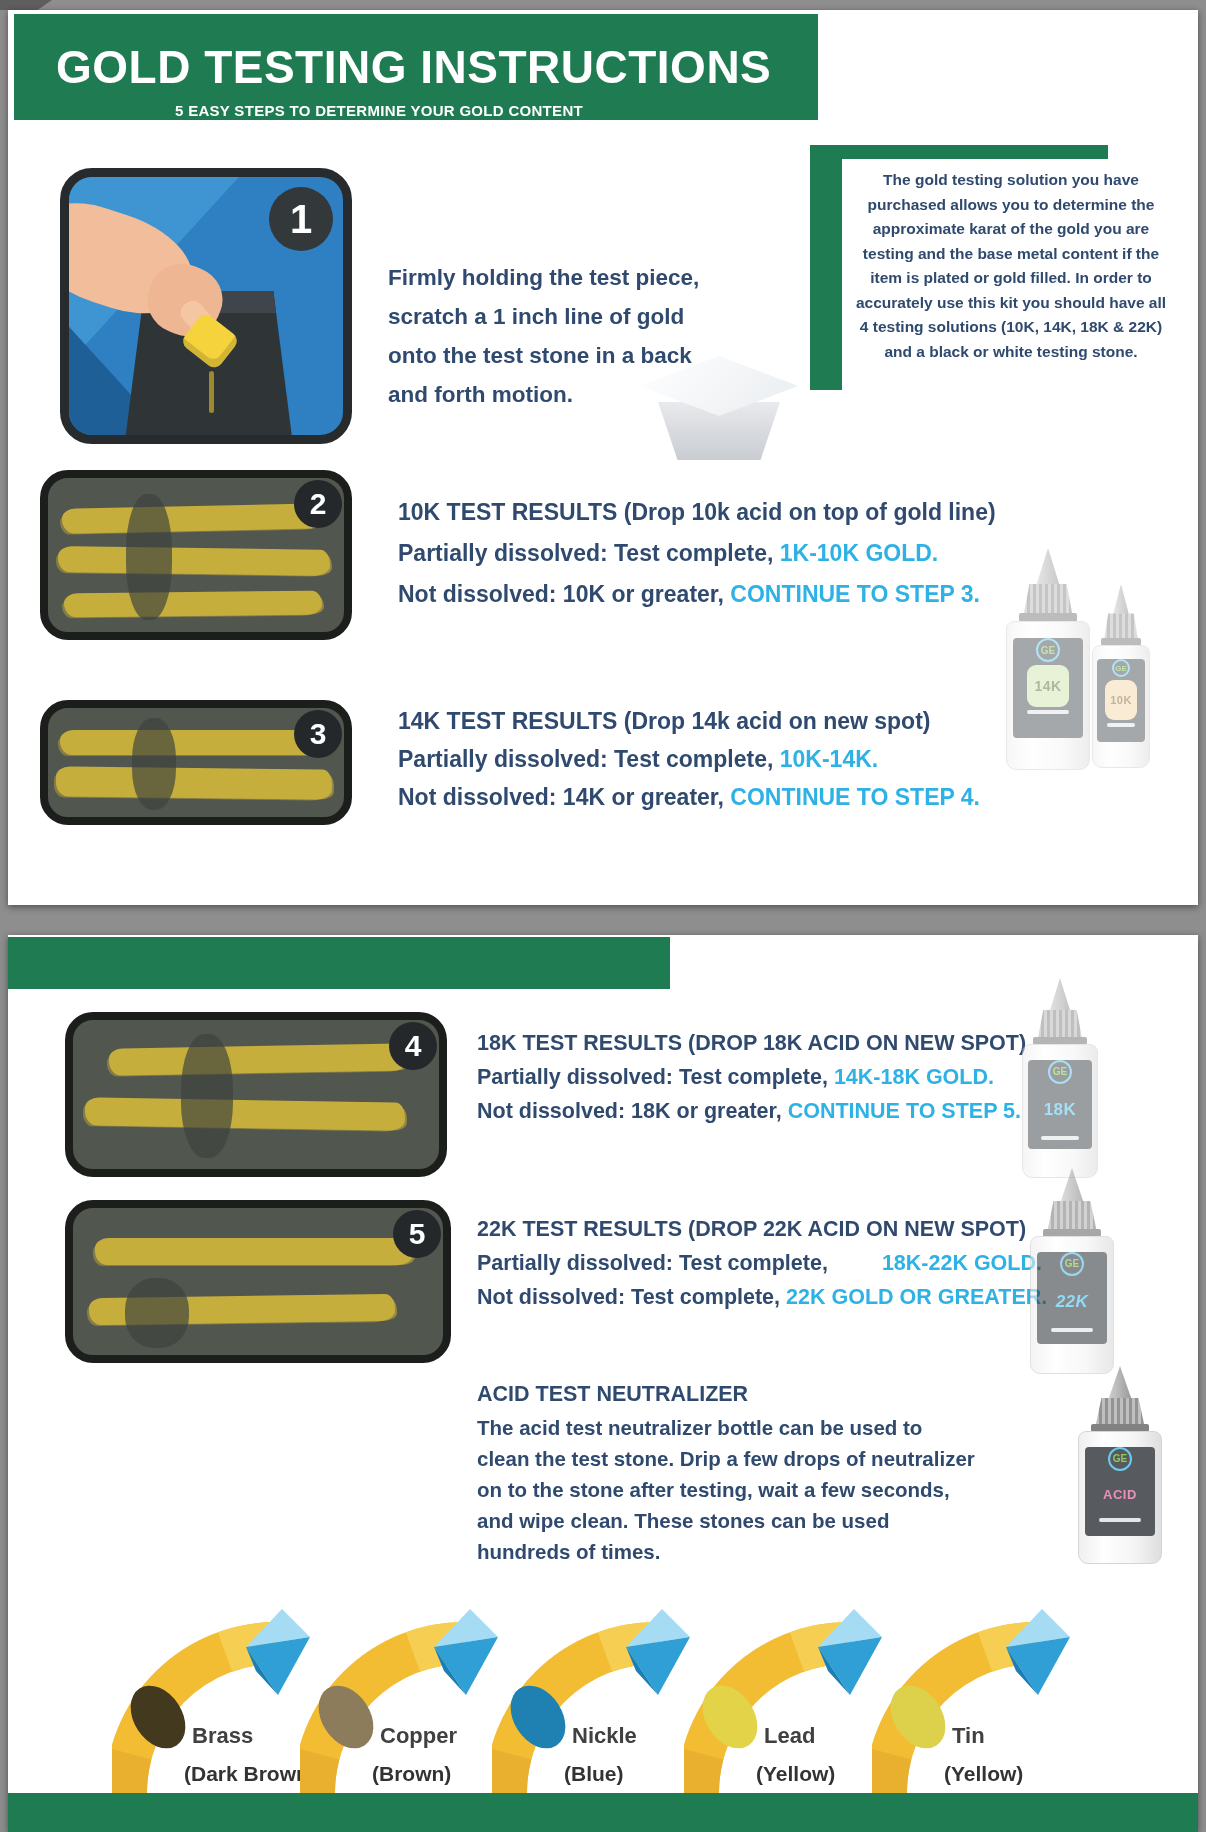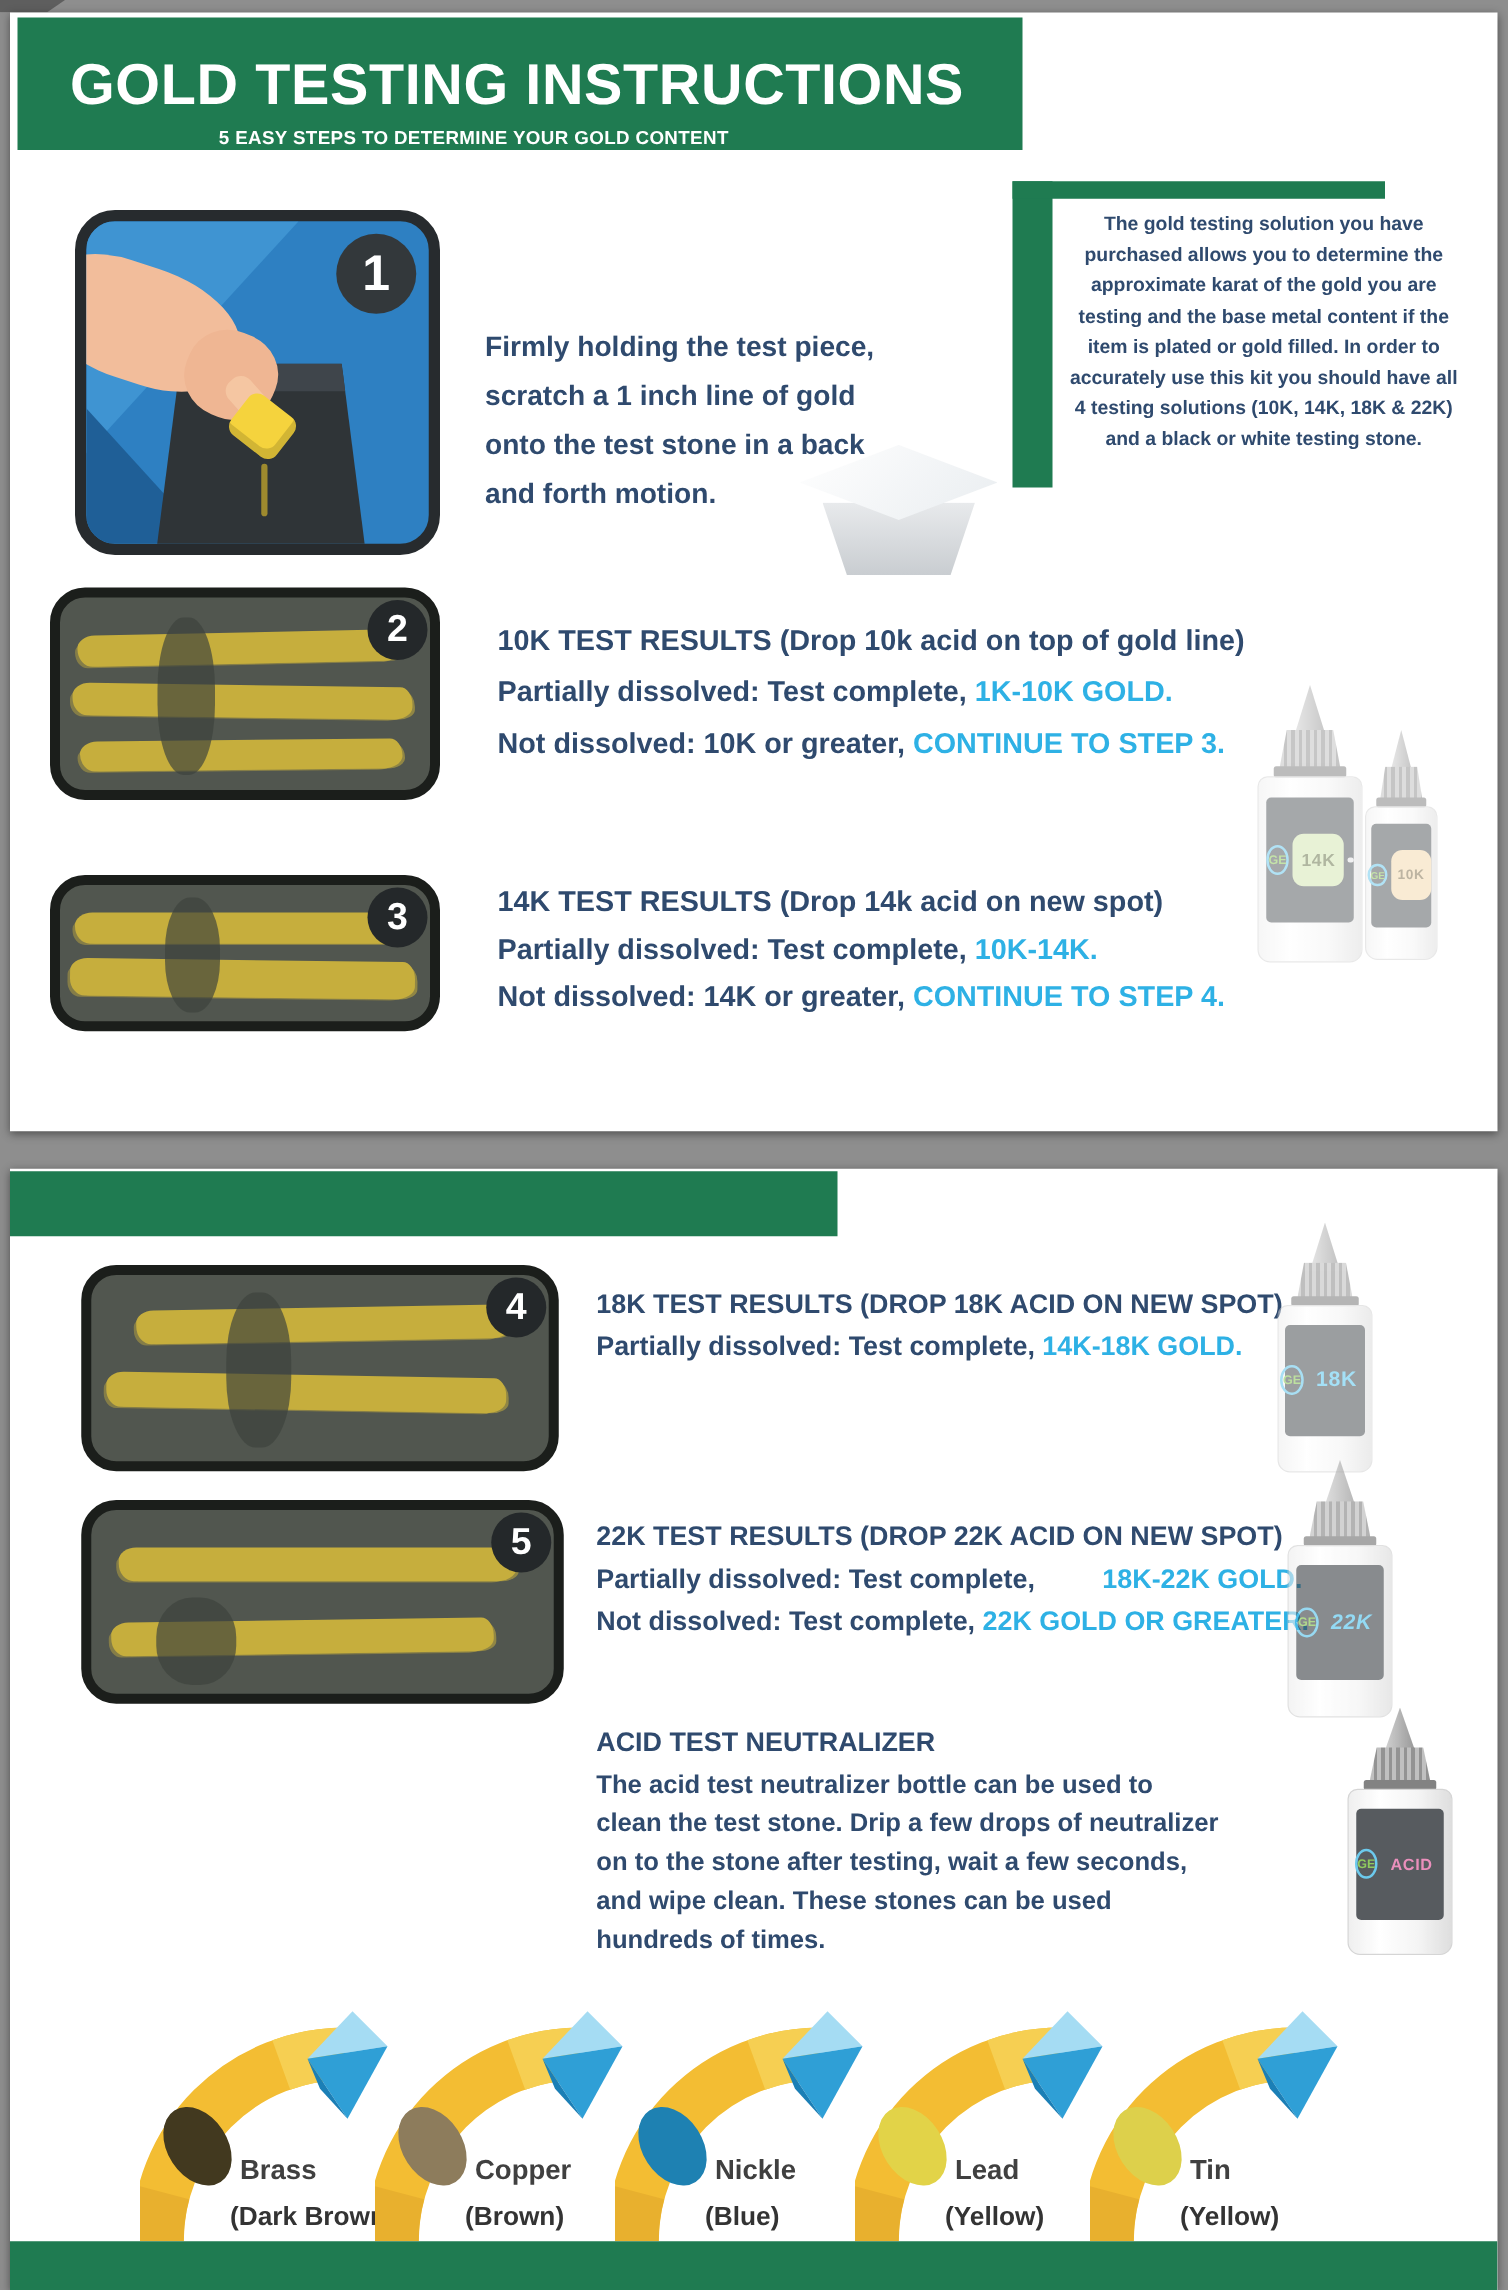--- a/index.html
+++ b/index.html
@@ -58,21 +58,21 @@
   #stone3{left:32px;top:690px;width:312px;height:125px}
   #stone4{left:57px;top:77px;width:382px;height:165px}
   #stone5{left:57px;top:265px;width:386px;height:163px}
 
   
   .bottle{position:absolute}
   .b-tip{position:absolute;left:36%;top:0;width:28%;height:17%;background:linear-gradient(90deg,#c9c9c9,#878787);clip-path:polygon(50% 0,100% 100%,0 100%)}
   .b-cap{position:absolute;left:21%;top:16%;width:58%;height:14%;background:repeating-linear-gradient(90deg,#b5b5b5 0 3px,#818181 3px 6px);clip-path:polygon(12% 0,88% 0,100% 100%,0 100%)}
   .b-collar{position:absolute;left:15%;top:29.5%;width:70%;height:4%;background:#6d6d6d;border-radius:2px}
   .b-body{position:absolute;left:0;top:33%;width:100%;height:67%;background:linear-gradient(90deg,#ededed,#ffffff 30%,#f3f3f3 68%,#d9d9d9);border:1px solid #cecece;border-radius:8px 8px 10px 10px}
-  .b-label{position:absolute;left:7%;top:11%;width:86%;height:68%;background:#3a3f44;border-radius:4px;display:flex;align-items:center;justify-content:center;gap:3px}
+  .b-label{position:absolute;left:7%;top:11%;width:86%;height:68%;background:#3a3f44;border-radius:4px;display:flex;flex-direction:column;align-items:center;justify-content:flex-start;gap:3px}
   .b-ge{width:24px;height:24px;border:2px solid #53c1ea;border-radius:50%;color:#7dc242;font-size:10px;font-weight:800;display:flex;align-items:center;justify-content:center}
   .b-karat{font-size:14px;font-weight:800;padding:13px 7px;border-radius:9px;letter-spacing:.5px;white-space:nowrap}
   .b-strip{width:60%;height:4px;background:rgba(255,255,255,.85);border-radius:2px}
 
   
   .topbar{position:absolute;left:0;top:2px;width:662px;height:52px;background:#1f7b51}
   .footer{position:absolute;left:0;top:858px;width:1190px;height:39px;background:#1f7b51}
 
   
   .neut-heading{position:absolute;left:469px;top:447px;font-size:21.5px;font-weight:800;color:#2f4a6e}
@@ -192,20 +192,21 @@
   <div class="stone" id="stone4">
     <div class="streak" style="left:36px;top:26px;width:300px;height:27px;transform:rotate(-1deg)"></div>
     <div class="streak" style="left:12px;top:80px;width:320px;height:28px;transform:rotate(1deg)"></div>
     <div class="smudge" style="left:108px;top:14px;width:52px;height:124px"></div>
     <div class="badge">4</div>
   </div>
 
   <div class="step-text" id="step4-text">
     <div class="step-heading">18K TEST RESULTS (DROP 18K ACID ON NEW SPOT)</div>
     <div><span>Partially dissolved: Test complete, </span><span class="outcome" style="color: rgb(46, 177, 229); margin-top: 48px;">14K-18K GOLD.</span></div>
+    <div><span>Not dissolved: 18K or greater, </span><span class="outcome" style="color: rgb(46, 177, 229);">CONTINUE TO STEP 5.</span></div>
   </div>
 
   <div class="bottle" style="left:1014px;top:43px;width:76px;height:200px;opacity:.5">
     <div class="b-tip"></div>
     <div class="b-cap"></div>
     <div class="b-collar"></div>
     <div class="b-body">
       <div class="b-label">
         <div class="b-ge">GE</div>
         <div class="b-karat" style="font-size: 17px; background-color: transparent; color: rgb(76, 194, 238);">18K</div>

